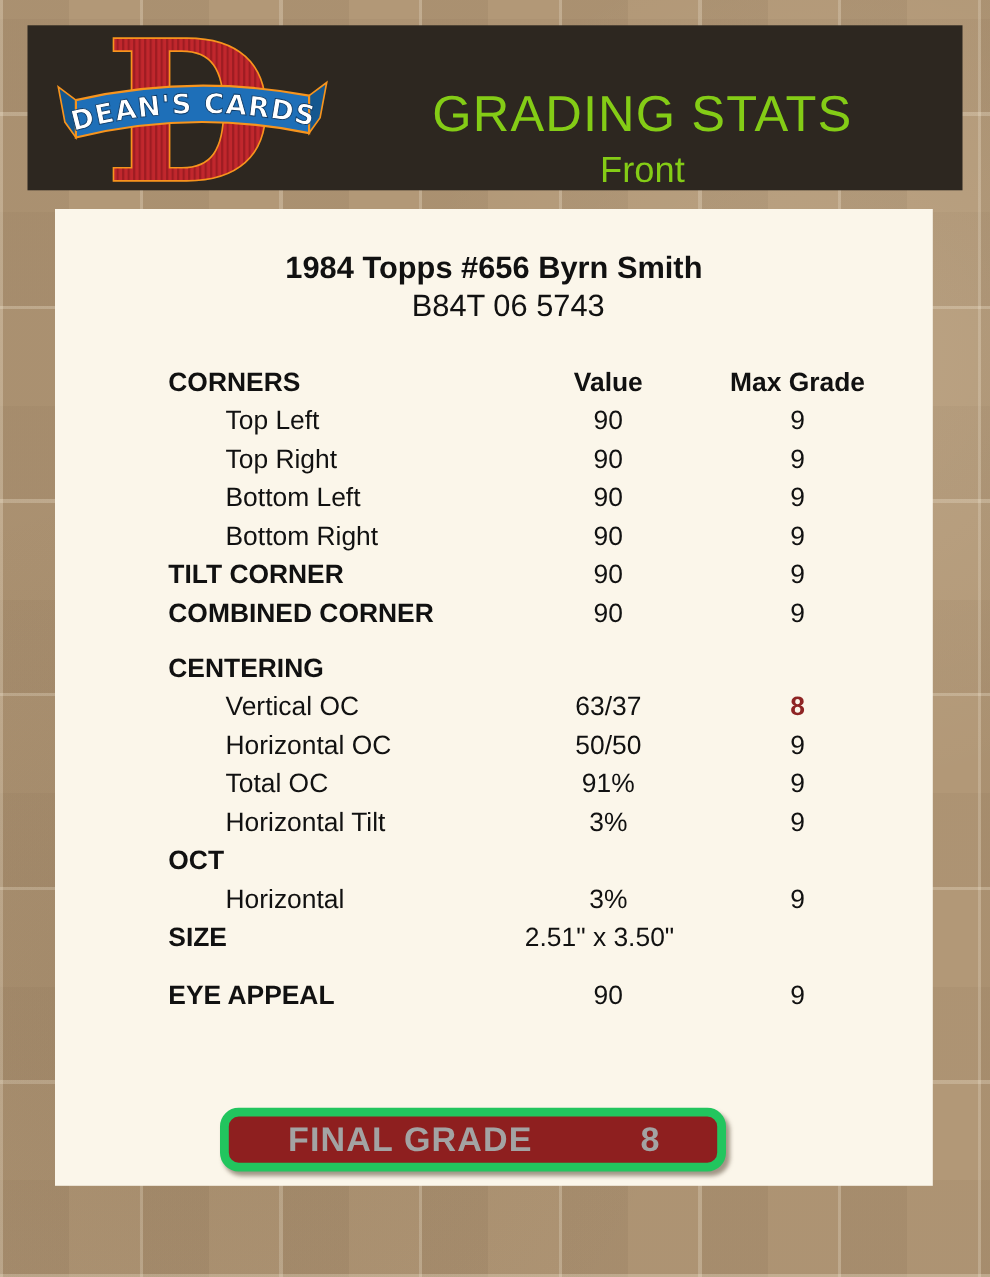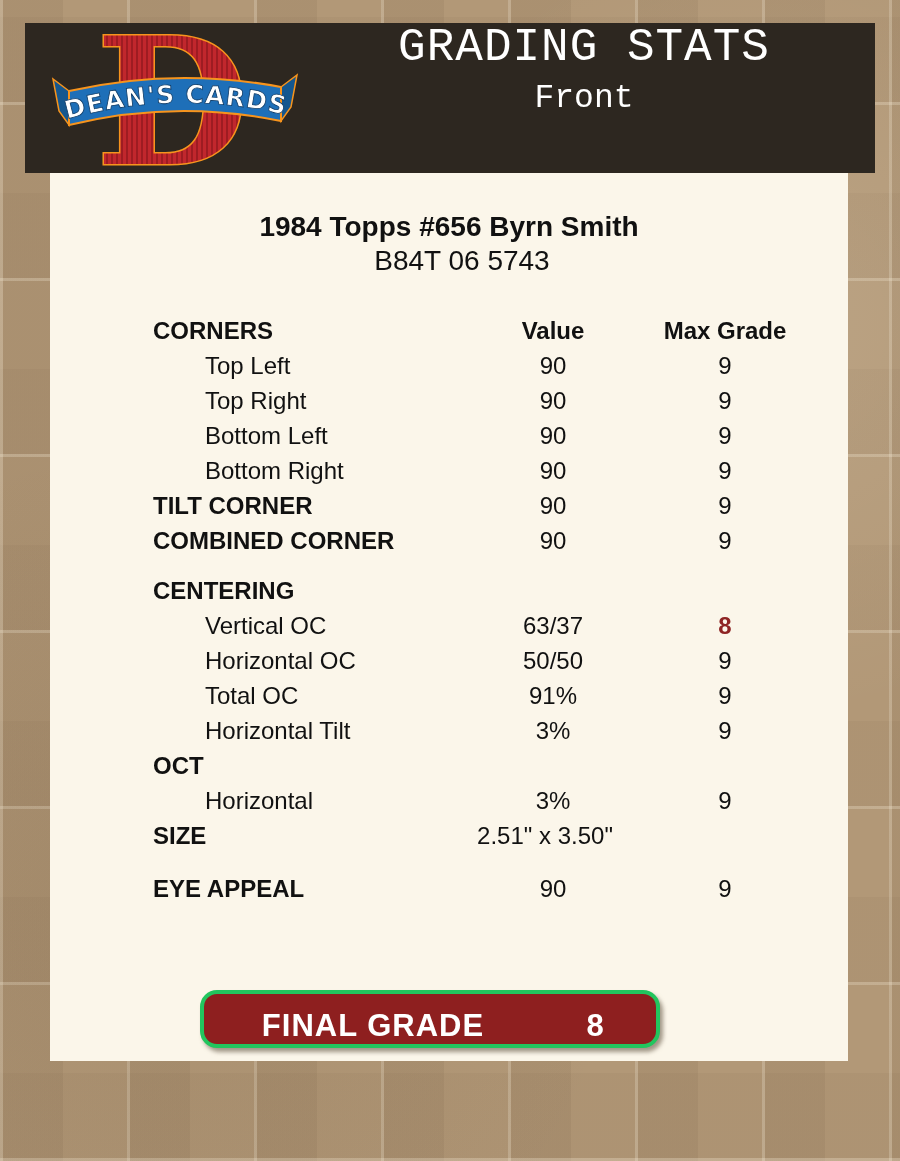--- a/index.html
+++ b/index.html
@@ -20,50 +20,49 @@
       repeating-linear-gradient(0deg, rgba(131,106,78,0.10) 0 88px, rgba(0,0,0,0) 88px 176px);
   }
   
   .header{
     position:absolute;left:25px;top:23px;width:850px;height:150px;
     background:#2d2720;
   }
   .logo{position:absolute;left:26px;top:6px;width:248px;height:140px;}
   .header-text{
     position:absolute;left:278px;right:10px;top:0;bottom:0;
-    display:flex;flex-direction:column;justify-content:flex-start;align-items:center;
-    color:#ffffff;
-    font-family:Liberation Mono, monospace;
+    display:flex;flex-direction:column;justify-content:flex-end;align-items:center;
+    color:#84cc16;
   }
   .title{font-size:46px;line-height:1.1;letter-spacing:1px;white-space:nowrap;}
   .subtitle{font-size:33px;margin-top:6px;}
   
   .panel{
-    position:absolute;left:50px;top:173px;width:798px;height:888px;
+    position:absolute;left:50px;top:190px;width:798px;height:888px;
     background:#fbf6ea;color:#111111;
   }
   .card-title{margin-top:38px;text-align:center;font-size:28px;font-weight:bold;line-height:32px;}
   .card-serial{margin-top:2px;text-align:center;font-size:28px;line-height:32px;padding-left:26px;}
   
   .stats-table{position:relative;margin-top:36px;font-size:24px;}
   .trow{position:relative;height:35px;line-height:35px;}
   .trow .label{position:absolute;left:103px;white-space:nowrap;}
   .trow.indent .label{left:155px;}
   .trow.bold .label{font-weight:bold;}
   .cell.value{position:absolute;left:503px;transform:translateX(-50%);white-space:nowrap;}
   .cell.value.wide{left:495px;}
   .cell.max{position:absolute;left:675px;transform:translateX(-50%);white-space:nowrap;}
   .cell.colhead{font-weight:bold;}
   .cell.max.highlight{color:#8e2424;font-weight:bold;}
   
   .final-grade{
     position:absolute;left:150px;top:817px;width:460px;height:58px;box-sizing:border-box;
-    background:#8e1f1f;border:4px solid #22c55e;border-radius:17px;
+    background:#8e1f1f;border:8px solid #22c55e;border-radius:17px;
     box-shadow:3px 4px 4px rgba(130,118,100,0.75);
-    display:flex;align-items:flex-end;color:#ffffff;font-weight:bold;font-size:31px;
+    display:flex;align-items:center;color:#a3a3a3;font-weight:bold;font-size:31px;
   }
   .fg-label{flex:1;text-align:center;letter-spacing:1px;padding-left:8px;}
   .fg-value{width:122px;text-align:center;}
 </style>
 </head>
 <body>
 
 <div class="page">
 
   <div class="header">

